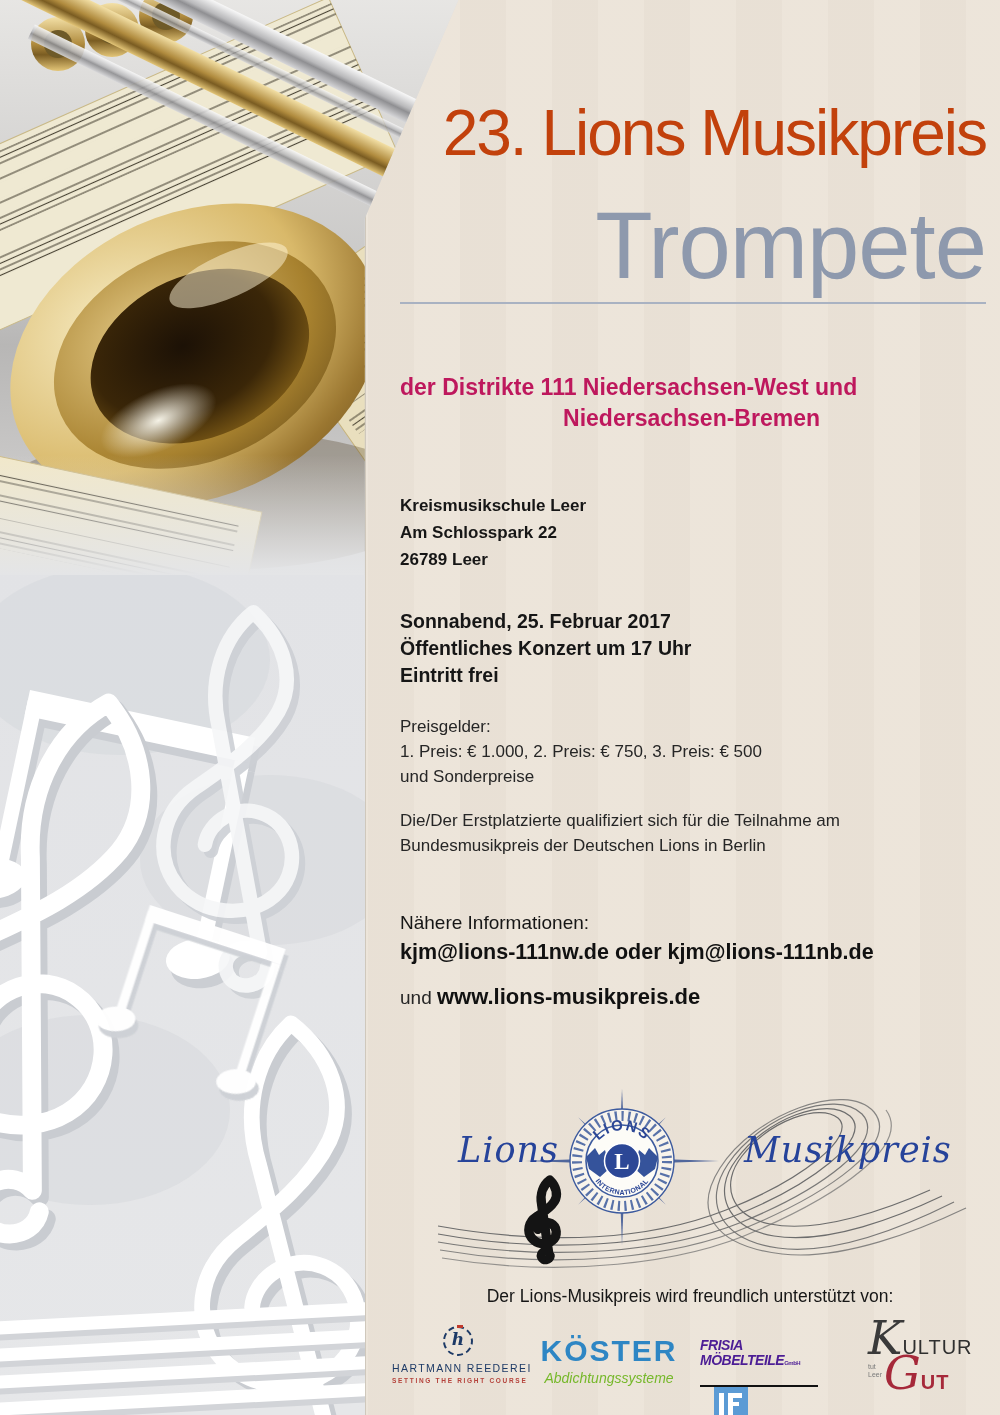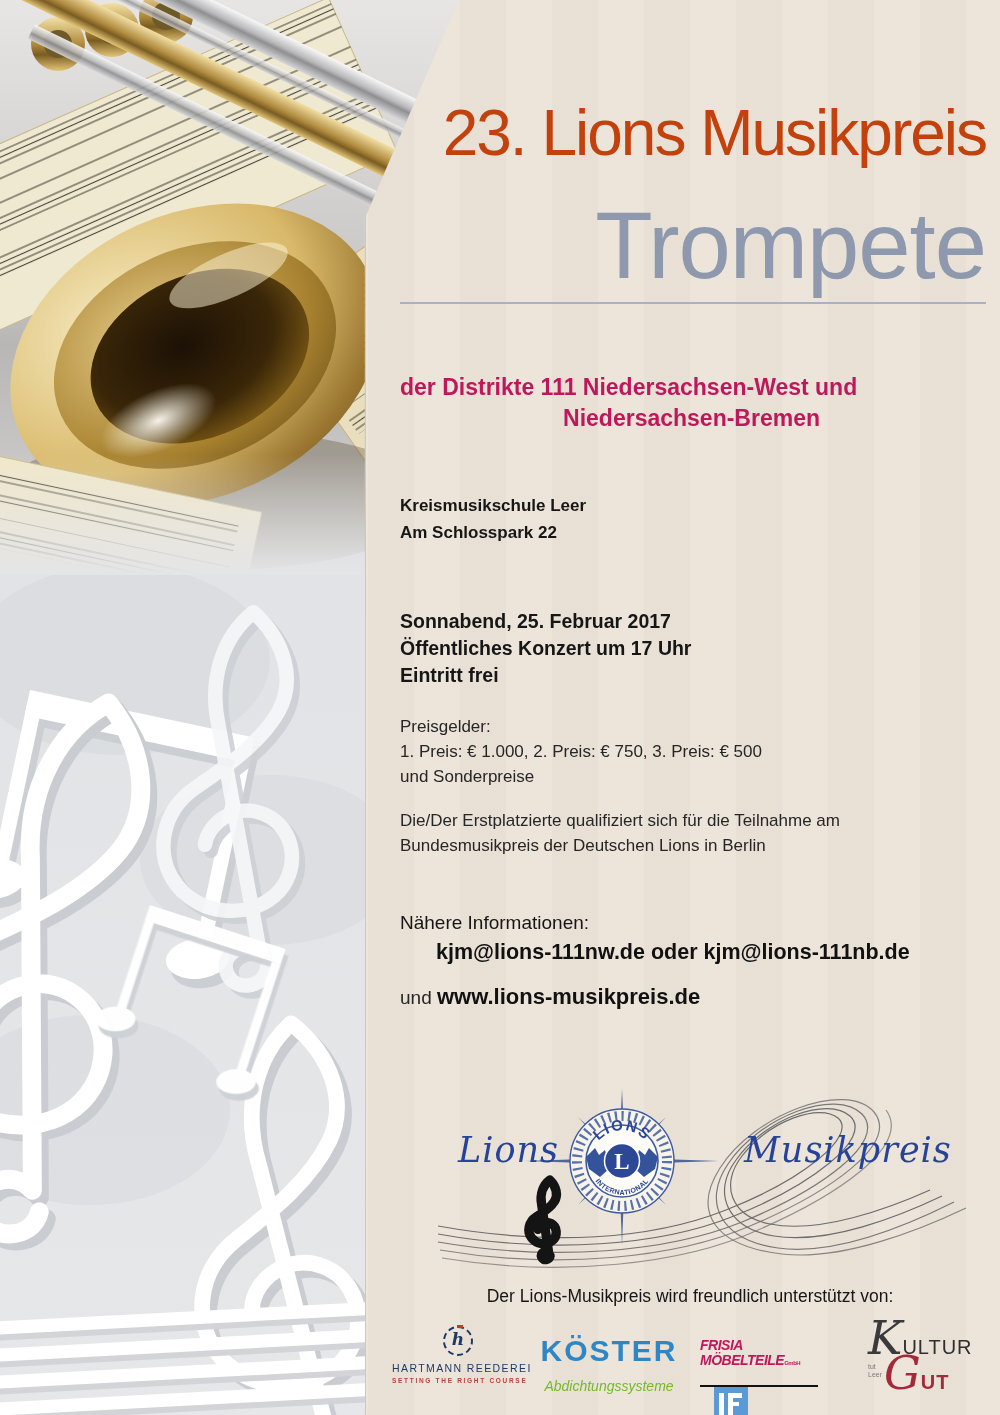--- a/index.html
+++ b/index.html
@@ -23,21 +23,21 @@
   .title2{position:absolute;top:192px;width:586px;text-align:right;
           font-size:94px;letter-spacing:-1px;color:#8e99ad;font-weight:400;white-space:nowrap;}
   .rule{position:absolute;top:302px;width:586px;height:2px;background:#a9b2c2;}
   .subtitle{position:absolute;top:372px;font-size:23px;font-weight:bold;color:#be185d;line-height:31px;}
   .subtitle .l2{width:456px;text-align:right;padding-right:36px;box-sizing:border-box;}
   .venue{position:absolute;top:492px;font-size:17px;font-weight:bold;color:#161616;line-height:27px;}
   .event{position:absolute;top:608px;font-size:19.5px;font-weight:bold;color:#161616;line-height:27px;}
   .prizes{position:absolute;top:714px;font-size:17px;color:#262626;line-height:25px;}
   .qual{position:absolute;top:808px;font-size:17px;color:#262626;line-height:25px;}
   .info-h{position:absolute;top:912px;font-size:19px;color:#161616;}
-  .info-mail{position:absolute;top:940px;font-size:21.5px;font-weight:bold;color:#111;white-space:nowrap;margin-left:36px;}
+  .info-mail{position:absolute;top:940px;font-size:21.5px;font-weight:bold;color:#111;white-space:nowrap;}
   .info-web{position:absolute;top:984px;font-size:19px;color:#262626;white-space:nowrap;}
   .info-web b{font-size:22px;color:#111;}
   
   .logo-band{position:absolute;left:430px;top:1078px;width:560px;height:200px;}
   .logo-band svg{position:absolute;left:0;top:0;}
   .logo-word{position:absolute;font-family:"DejaVu Serif","Liberation Serif",serif;
              font-style:italic;color:#26439a;font-size:35px;letter-spacing:1px;}
   .lw-left{left:28px;top:52px;}
   .lw-right{left:314px;top:52px;}
   
@@ -47,24 +47,24 @@
   .sp-hartmann{left:392px;top:1326px;width:132px;}
   .ha-icon{position:relative;width:30px;height:30px;margin:0 auto 6px;border:2px dashed #1d3a66;
            border-radius:50%;box-sizing:border-box;}
   .ha-icon span{position:absolute;left:0;right:0;top:1px;text-align:center;
            font-family:"DejaVu Serif",serif;font-style:italic;font-weight:bold;font-size:17px;color:#1d3a66;}
   .ha-icon i{position:absolute;left:12px;top:-3px;width:6px;height:3px;background:#c0392b;}
   .ha-name{font-size:10.5px;font-weight:normal;letter-spacing:1.4px;color:#1d3a66;white-space:nowrap;}
   .ha-tag{font-size:6.5px;font-weight:bold;letter-spacing:1.7px;color:#b5433c;margin-top:3px;white-space:nowrap;}
   .sp-koester{left:536px;top:1334px;width:146px;}
   .ko-name{font-size:30px;font-weight:bold;letter-spacing:2px;color:#2e86c4;white-space:nowrap;}
-  .ko-tag{font-size:14px;font-style:italic;color:#76b82a;margin-top:10px;}
+  .ko-tag{font-size:14px;font-style:italic;color:#76b82a;margin-top:2px;}
   .sp-frisia{left:700px;top:1338px;width:150px;text-align:left;}
   .fr-text{display:inline-block;vertical-align:top;}
-  .fr-l1,.fr-l2{font-size:14px;font-weight:900;font-style:italic;color:#be185d;line-height:15px;letter-spacing:-.5px;}
+  .fr-l1,.fr-l2{font-size:14px;font-weight:900;font-style:italic;color:#4c1d95;line-height:15px;letter-spacing:-.5px;}
   .fr-l2 small{font-size:6px;font-style:normal;}
   .fr-underline{width:118px;height:2px;background:#111;margin-top:14px;}
   .fr-badge{display:inline-block;vertical-align:top;margin-left:14px;position:relative;
             width:34px;height:46px;background:#5b9bd5;}
   .fr-badge .bar{position:absolute;background:#fff;}
   .fr-badge .b1{left:5px;top:6px;width:5px;height:22px;}
   .fr-badge .b2{left:14px;top:6px;width:5px;height:22px;}
   .fr-badge .b3{left:14px;top:6px;width:14px;height:5px;}
   .fr-badge .b4{left:14px;top:15px;width:11px;height:4px;}
   .sp-kultur{left:854px;top:1318px;width:140px;text-align:left;}
@@ -260,20 +260,21 @@
     <div class="title1">23. Lions Musikpreis</div>
     <div class="title2">Trompete</div>
     <div class="rule"></div>
     <div class="subtitle">
       <div>der Distrikte 111 Niedersachsen-West und</div>
       <div class="l2">Niedersachsen-Bremen</div>
     </div>
     <div class="venue">
       <div>Kreismusikschule Leer</div>
       <div>Am Schlosspark 22</div>
+      <div>26789 Leer</div>
     </div>
     <div class="event">
       <div>Sonnabend, 25. Februar 2017</div>
       <div>Öffentliches Konzert um 17 Uhr</div>
       <div>Eintritt frei</div>
     </div>
     <div class="prizes">
       <div>Preisgelder:</div>
       <div>1. Preis: € 1.000, 2. Preis: € 750, 3. Preis: € 500</div>
       <div>und Sonderpreise</div>

